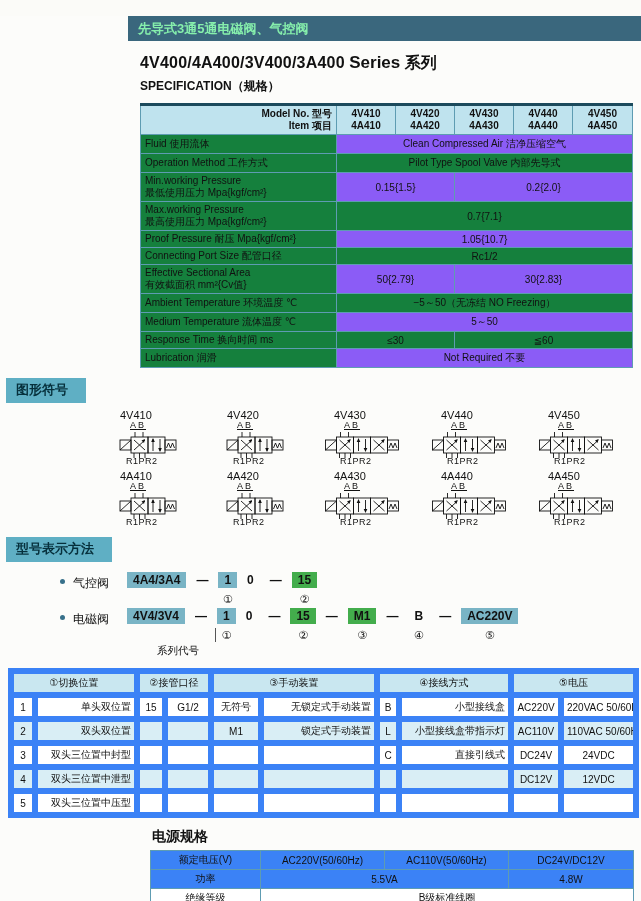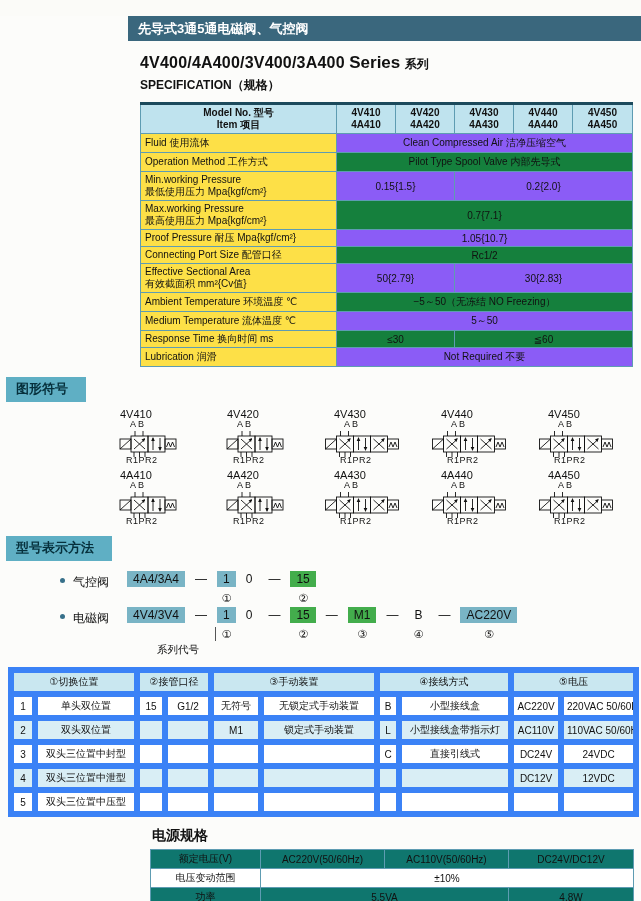--- a/index.html
+++ b/index.html
@@ -1,76 +1,76 @@
 <!DOCTYPE html>
 <html><head>
 <meta charset="utf-8">
 <style>
   *{box-sizing:border-box;margin:0;padding:0;}
   html,body{background:#fbfbf8;}
   body{width:641px;height:901px;font-family:"Liberation Sans","DejaVu Sans",sans-serif;color:#111;overflow:hidden;}
   .page{position:relative;width:641px;height:901px;background:#fcfcfa;}
 
-  .topbar{margin:16px 0 0 128px;height:25px;background:#3a677d;color:#ffffff;font-weight:bold;
+  .topbar{margin:16px 0 0 128px;height:25px;background:#3a677d;color:#86efac;font-weight:bold;
           font-size:13px;line-height:25px;padding-left:10px;}
 
   .titleblock{margin:12px 0 0 140px;}
   .t-main{font-size:16px;font-weight:bold;letter-spacing:0.2px;}
   .t-series{font-size:17px;font-weight:bold;}
-  .t-cn{font-size:12px;font-weight:bold;}
+  .t-cn{font-size:16px;font-weight:bold;}
   .title2{font-size:12px;font-weight:bold;margin-top:4px;}
 
   table{border-collapse:collapse;}
 
   .spec{margin:8px 0 0 140px;width:492px;border-top:3px solid #1c4a5c;font-size:10px;table-layout:fixed;}
   .spec th,.spec td{border:1px solid #5e9cb2;padding:2px 4px;}
-  .spec th{background:#bfe3ee;font-weight:bold;text-align:center;height:30px;vertical-align:middle;}
+  .spec th{background:#bfe3ee;font-weight:bold;text-align:right;height:30px;vertical-align:middle;}
   .spec th.m{text-align:center;}
-  .spec td.lbl{background:#fde047;}
+  .spec td.lbl{background:#15803d;}
   .spec td.v{text-align:center;}
   .spec td.w{background:#8b5cf6;}
   .spec td.c{background:#15803d;}
   .l1{line-height:12px;}
 
   .schip{display:inline-block;background:#5fafc4;color:#06303c;font-weight:bold;font-size:13px;
          padding:3px 18px 4px 10px;margin:10px 0 2px 6px;}
 
   .vgrid{margin:4px 0 0 100px;display:grid;grid-template-columns:repeat(5,107px);row-gap:4px;}
   .valve{text-align:left;}
   .vname{font-size:11px;margin-left:20px;}
-  .vab{font-size:9px;margin-left:30px;letter-spacing:2px;line-height:9px;}
+  .vab{font-size:9px;margin-left:30px;letter-spacing:2px;line-height:9px;text-decoration:underline;}
   .vdraw{height:30px;}
   .vdraw svg rect,.vdraw svg line,.vdraw svg path{stroke:#111;stroke-width:0.9;fill:none;}
   .vdraw svg polygon{fill:#111;stroke:none;}
   .vports{font-size:9px;margin-left:26px;letter-spacing:0.5px;margin-top:-3px;line-height:9px;}
 
   .mcode{margin:8px 0 0 60px;}
   .mrow{display:flex;align-items:flex-start;margin-bottom:2px;}
   .dot{width:5px;height:5px;border-radius:50%;background:#37708a;margin:7px 8px 0 0;flex:none;}
   .mcat{font-size:12px;margin:3px 10px 0 0;width:42px;flex:none;}
   .seg{display:inline-flex;flex-direction:column;align-items:center;margin:0 2px;}
-  .segtext{font-size:12px;font-weight:normal;padding:1px 6px;white-space:nowrap;}
+  .segtext{font-size:12px;font-weight:bold;padding:1px 6px;white-space:nowrap;}
   .chip-t{background:#79b4c5;}
   .chip-g{background:#43ad4c;}
   .segnum{font-size:11px;margin-top:4px;min-height:14px;line-height:14px;}
   .series{position:relative;margin:0 0 0 97px;font-size:10.5px;width:80px;}
   .series::before{content:"";position:absolute;left:58px;top:-16px;width:1px;height:14px;background:#555;}
 
   .ctable{margin:10px 0 0 8px;width:625px;font-size:10px;table-layout:fixed;}
   .ctable th,.ctable td{border:6px solid #3b82f6;padding:2px 3px;height:15px;overflow:hidden;white-space:nowrap;}
   .ctable th{background:#c9e7f0;font-weight:normal;text-align:center;}
   .ctable tr.alt td{background:#d9eef5;}
   .ctable tr.pln td{background:#ffffff;}
   .cc{text-align:center;}
-  .cl{text-align:center;padding-left:6px;}
+  .cl{text-align:right;padding-left:6px;}
 
   .ptitle{font-size:14px;font-weight:bold;margin:10px 0 4px 152px;}
   .ptable{margin:0 0 0 150px;width:483px;font-size:10px;table-layout:fixed;}
   .ptable td{border:1px solid #5e9cb2;text-align:center;padding:2px 3px;height:16px;}
-  tr.p0 td{background:#0f766e;}
+  tr.p0 td{background:#3b82f6;}
   tr.p1 td{background:#ffffff;}
 </style>
 </head>
 <body>
 
 <div class="page">
 
   <div class="topbar">先导式3通5通电磁阀、气控阀</div>
 
   <div class="titleblock">
@@ -663,24 +663,20 @@
         <col style="width:124px">
         <col style="width:125px">
       </colgroup>
     <tbody>
       <tr class="p0">
         <td>额定电压(V)</td>
         <td>AC220V(50/60Hz)</td>
         <td>AC110V(50/60Hz)</td>
         <td>DC24V/DC12V</td>
       </tr>
-      <tr class="p1">
-        <td>电压变动范围</td>
-        <td colspan="3">±10%</td>
-      </tr>
       <tr class="p0">
         <td>功率</td>
         <td colspan="2">5.5VA</td>
         <td>4.8W</td>
       </tr>
       <tr class="p1">
         <td>绝缘等级</td>
         <td colspan="3">B级标准线圈</td>
       </tr>
       <tr class="p0">

